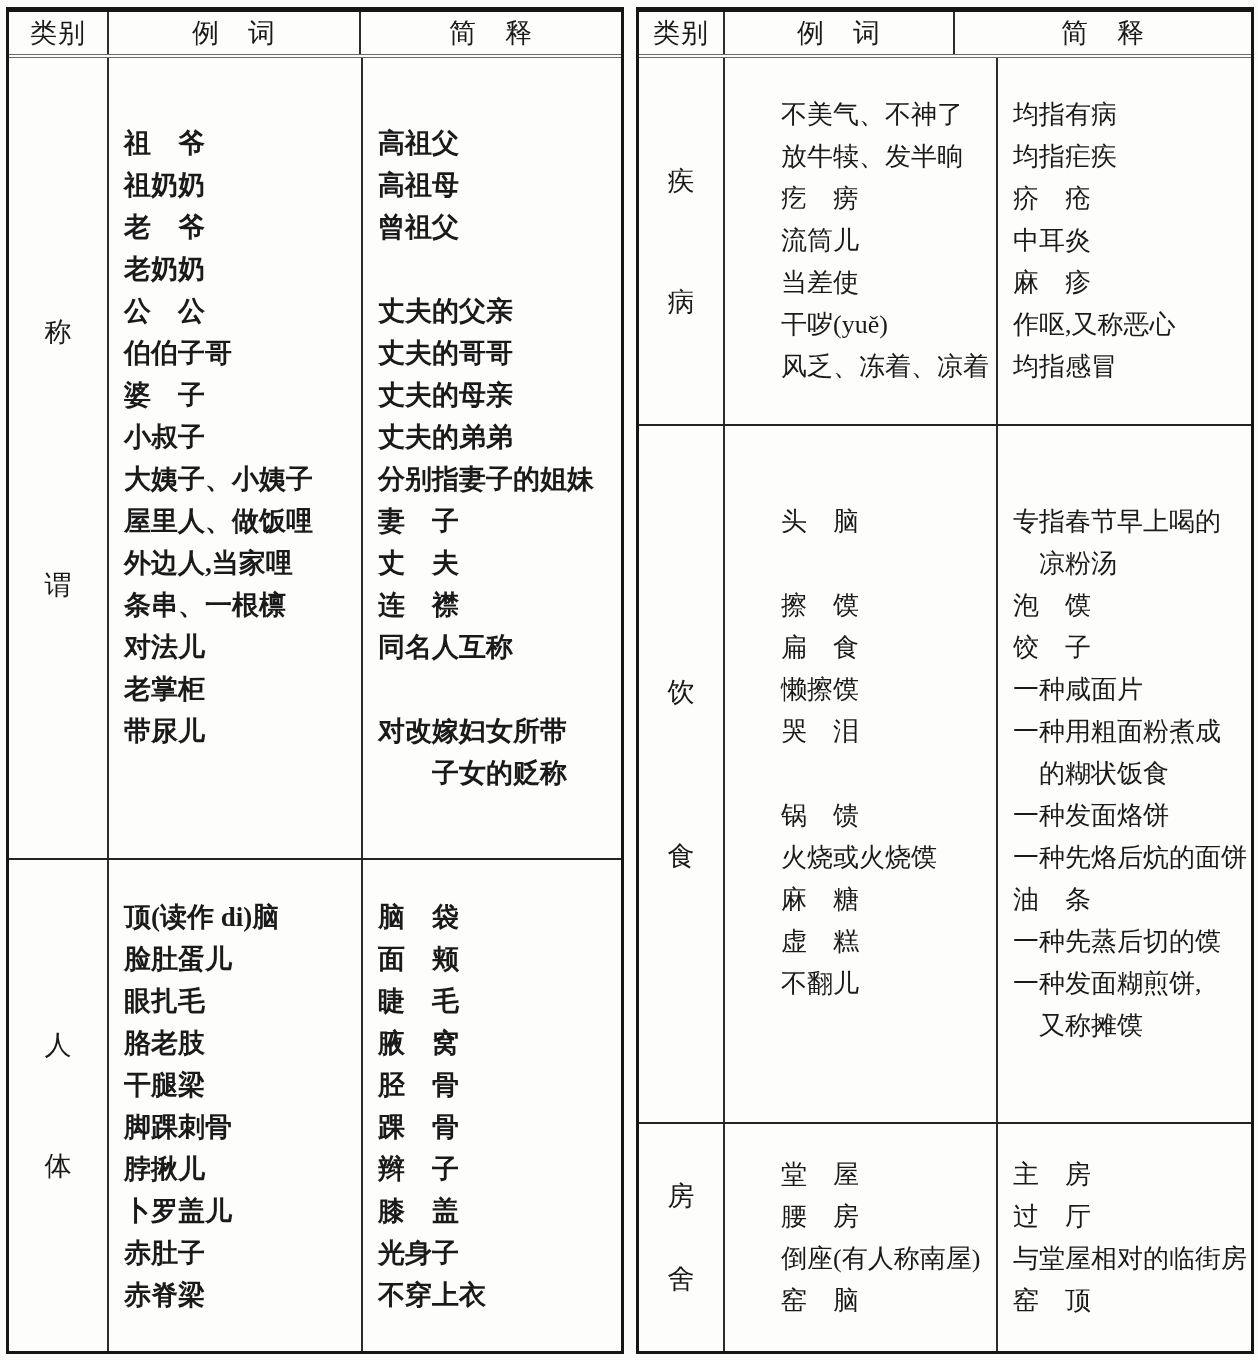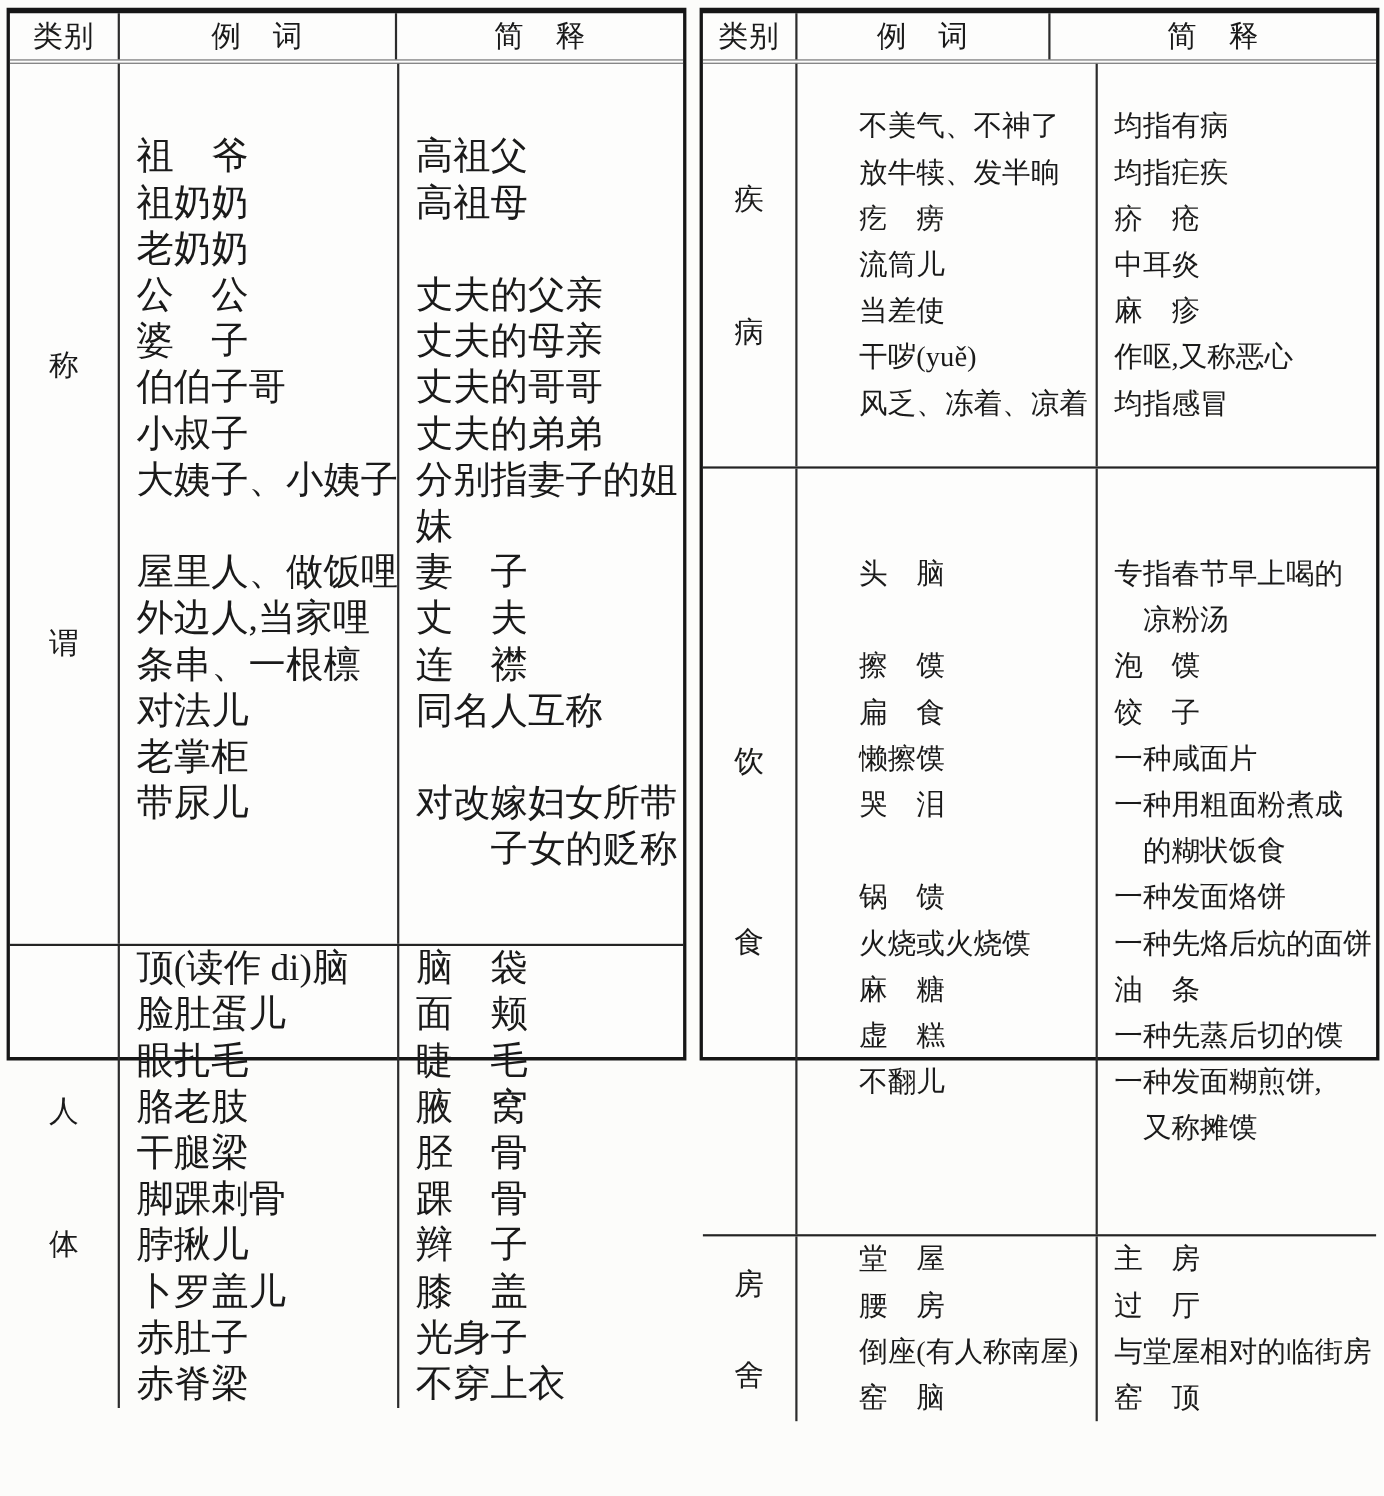--- a/index.html
+++ b/index.html
@@ -10,21 +10,21 @@
     height: 1360px;
     background: #fcfcfa;
     font-family: "Liberation Serif", "DejaVu Serif", serif;
     color: #1a1a1a;
     overflow: hidden;
   }
   .tbl {
     position: absolute;
     top: 7px;
     width: 618px;
-    height: 957px;
+    height: 1347px;
     border: 3px solid #161616;
     border-top-width: 5px;
     background: #fdfdfc;
     display: flex;
     flex-direction: column;
   }
   .tbl.left  { left: 6px; }
   .tbl.right { left: 636px; }
 
   .hdr {
@@ -64,21 +64,21 @@
   }
   .cat-cell span { line-height: 42px; display: block; }
 
   .rows {
     position: relative;
     display: flex;
     flex-direction: column;
     justify-content: center;
     line-height: 42px;
   }
-  .tbl.left  .rows { font-size: 34px; }
+  .tbl.left  .rows { font-size: 27px; font-weight: bold; }
   .tbl.right .rows { font-size: 26px; margin-left: 41px; }
   .rows::before {
     content: "";
     position: absolute;
     top: 0; bottom: 0;
     width: 2px;
     background: #2c2c2c;
   }
   .tbl.left  .rows::before { left: 252px; }
   .tbl.right .rows::before { left: 230px; }
@@ -120,33 +120,37 @@
           <div class="rows">
             <div class="row">
               <div class="word">祖　爷</div>
               <div class="gloss">高祖父</div>
             </div>
             <div class="row">
               <div class="word">祖奶奶</div>
               <div class="gloss">高祖母</div>
             </div>
             <div class="row">
+              <div class="word">老　爷</div>
+              <div class="gloss">曾祖父</div>
+            </div>
+            <div class="row">
               <div class="word">老奶奶</div>
             </div>
             <div class="row">
               <div class="word">公　公</div>
               <div class="gloss">丈夫的父亲</div>
             </div>
             <div class="row">
+              <div class="word">伯伯子哥</div>
+              <div class="gloss">丈夫的哥哥</div>
+            </div>
+            <div class="row">
               <div class="word">婆　子</div>
               <div class="gloss">丈夫的母亲</div>
-            </div>
-            <div class="row">
-              <div class="word">伯伯子哥</div>
-              <div class="gloss">丈夫的哥哥</div>
             </div>
             <div class="row">
               <div class="word">小叔子</div>
               <div class="gloss">丈夫的弟弟</div>
             </div>
             <div class="row">
               <div class="word">大姨子、小姨子</div>
               <div class="gloss">分别指妻子的姐妹</div>
             </div>
             <div class="row">

